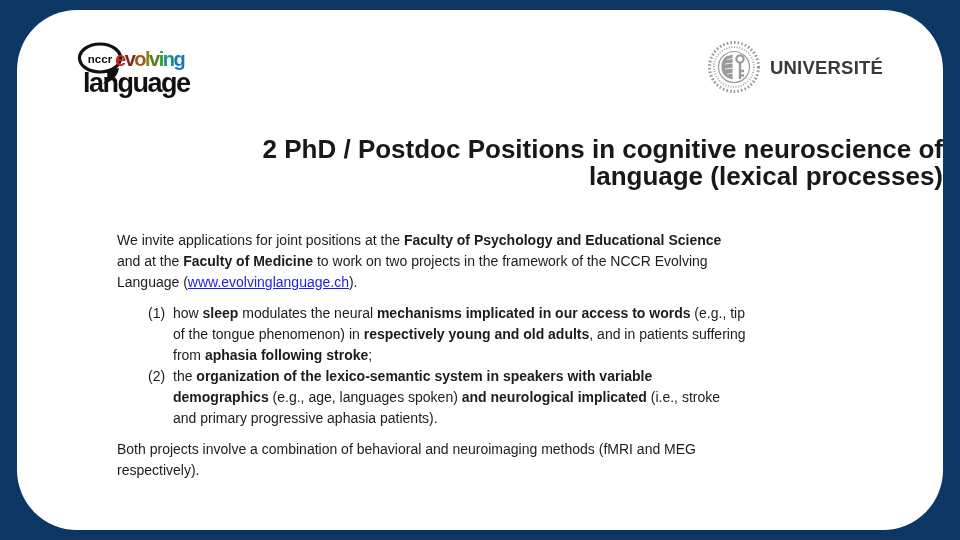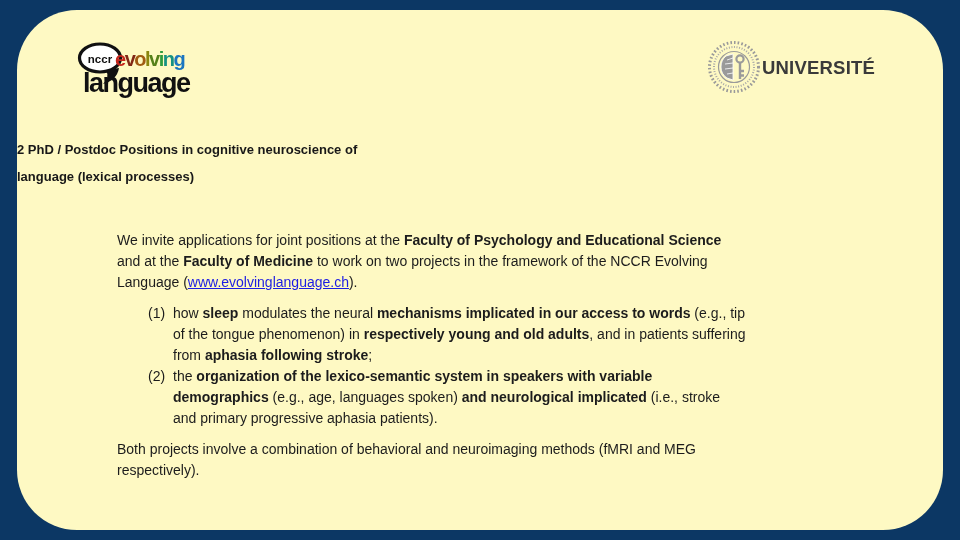--- a/index.html
+++ b/index.html
@@ -4,45 +4,45 @@
 <style>
   html,body{margin:0;padding:0;}
   body{
     width:960px;height:540px;
     background:#0C3764;
     font-family:"Liberation Sans", sans-serif;
     position:relative;overflow:hidden;
   }
   .card{
     position:absolute;left:17px;right:17px;top:10px;bottom:10px;
-    background:#fef9c3;border-radius:60px;
+    background:#ffffff;border-radius:60px;
   }
   
   .logo-nccr{position:absolute;left:60px;top:28px;width:200px;height:80px;}
   .bubble-svg{position:absolute;left:0;top:4px;}
   .word-evolving{
     position:absolute;left:38px;top:6px;
     font-size:20px;font-weight:700;letter-spacing:-1.5px;line-height:30px;
     white-space:nowrap;
   }
   .word-language{
     position:absolute;left:6px;top:30px;
     font-size:27px;font-weight:700;letter-spacing:-1.5px;line-height:31px;
     color:#111;white-space:nowrap;
   }
   
-  .logo-unige{position:absolute;left:690px;top:30px;display:flex;align-items:center;gap:1px;}
+  .logo-unige{position:absolute;left:690px;top:30px;display:flex;align-items:center;gap:9px;}
   .unige-text{
     font-weight:700;font-size:18.5px;line-height:23px;color:#3A3A3A;
     letter-spacing:0.2px;white-space:nowrap;
   }
   
   .title{
     margin:126px 0 0 0;padding:0;
-    text-align:left;font-size:13px;line-height:27px;font-weight:700;color:#181818;
+    text-align:right;font-size:26px;line-height:27px;font-weight:700;color:#181818;
   }
   
   .bodytext{
     margin:40px 0 0 100px;width:630px;
     font-size:14px;line-height:21px;color:#1c1c1c;
   }
   .bodytext p{margin:0 0 10px 0;}
   .b{font-weight:700;}
   .link{text-decoration:underline;cursor:pointer;}
   .list{margin:6px 0 10px 0;}

